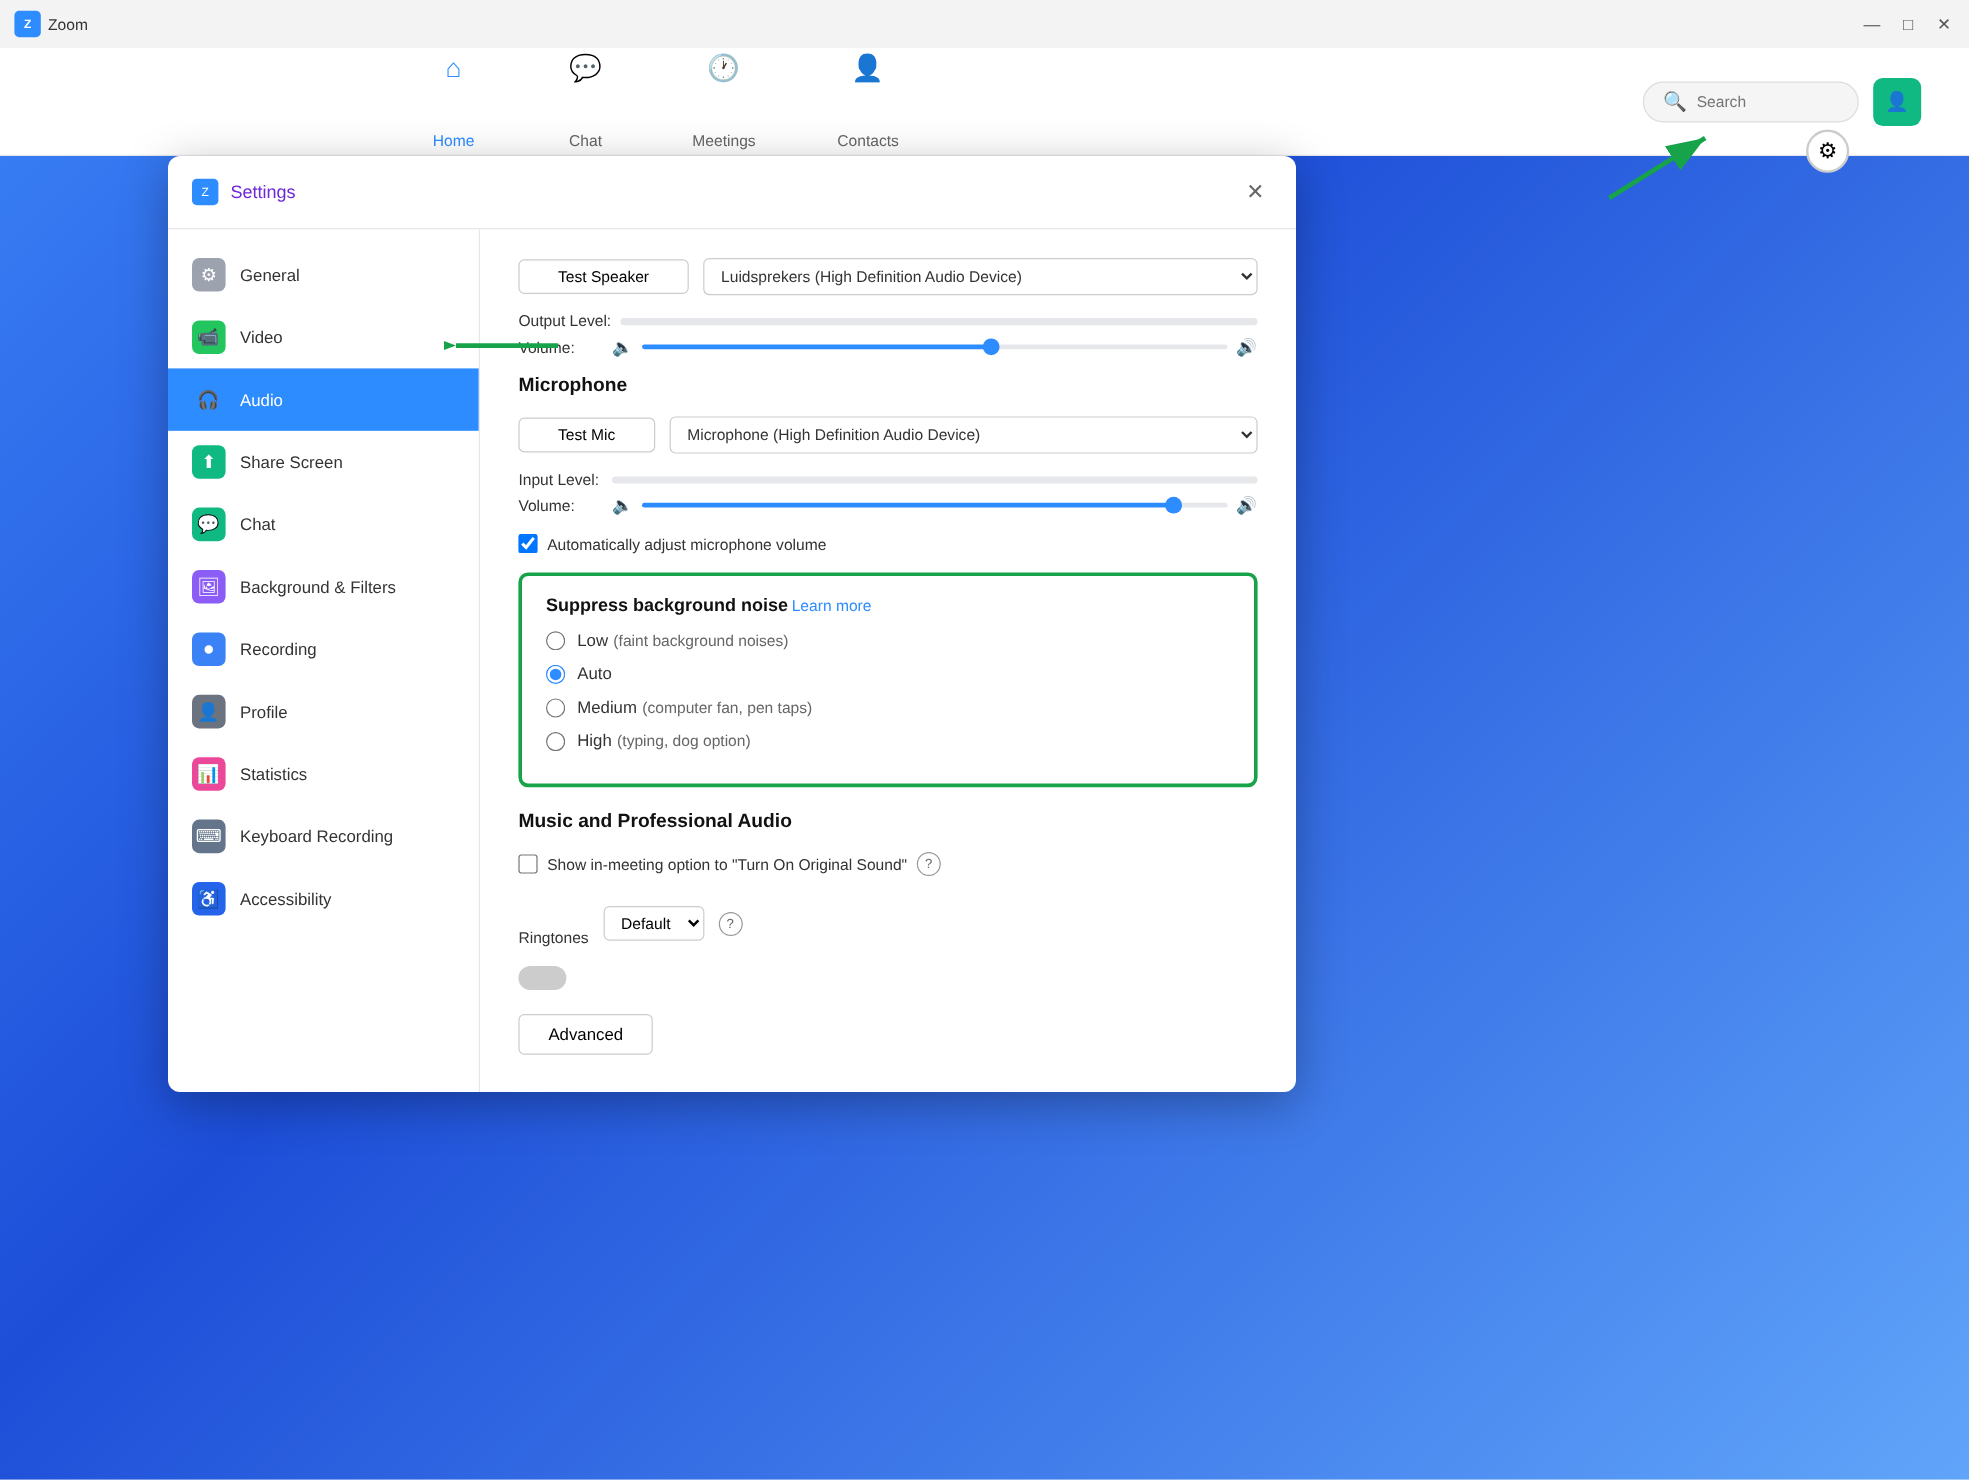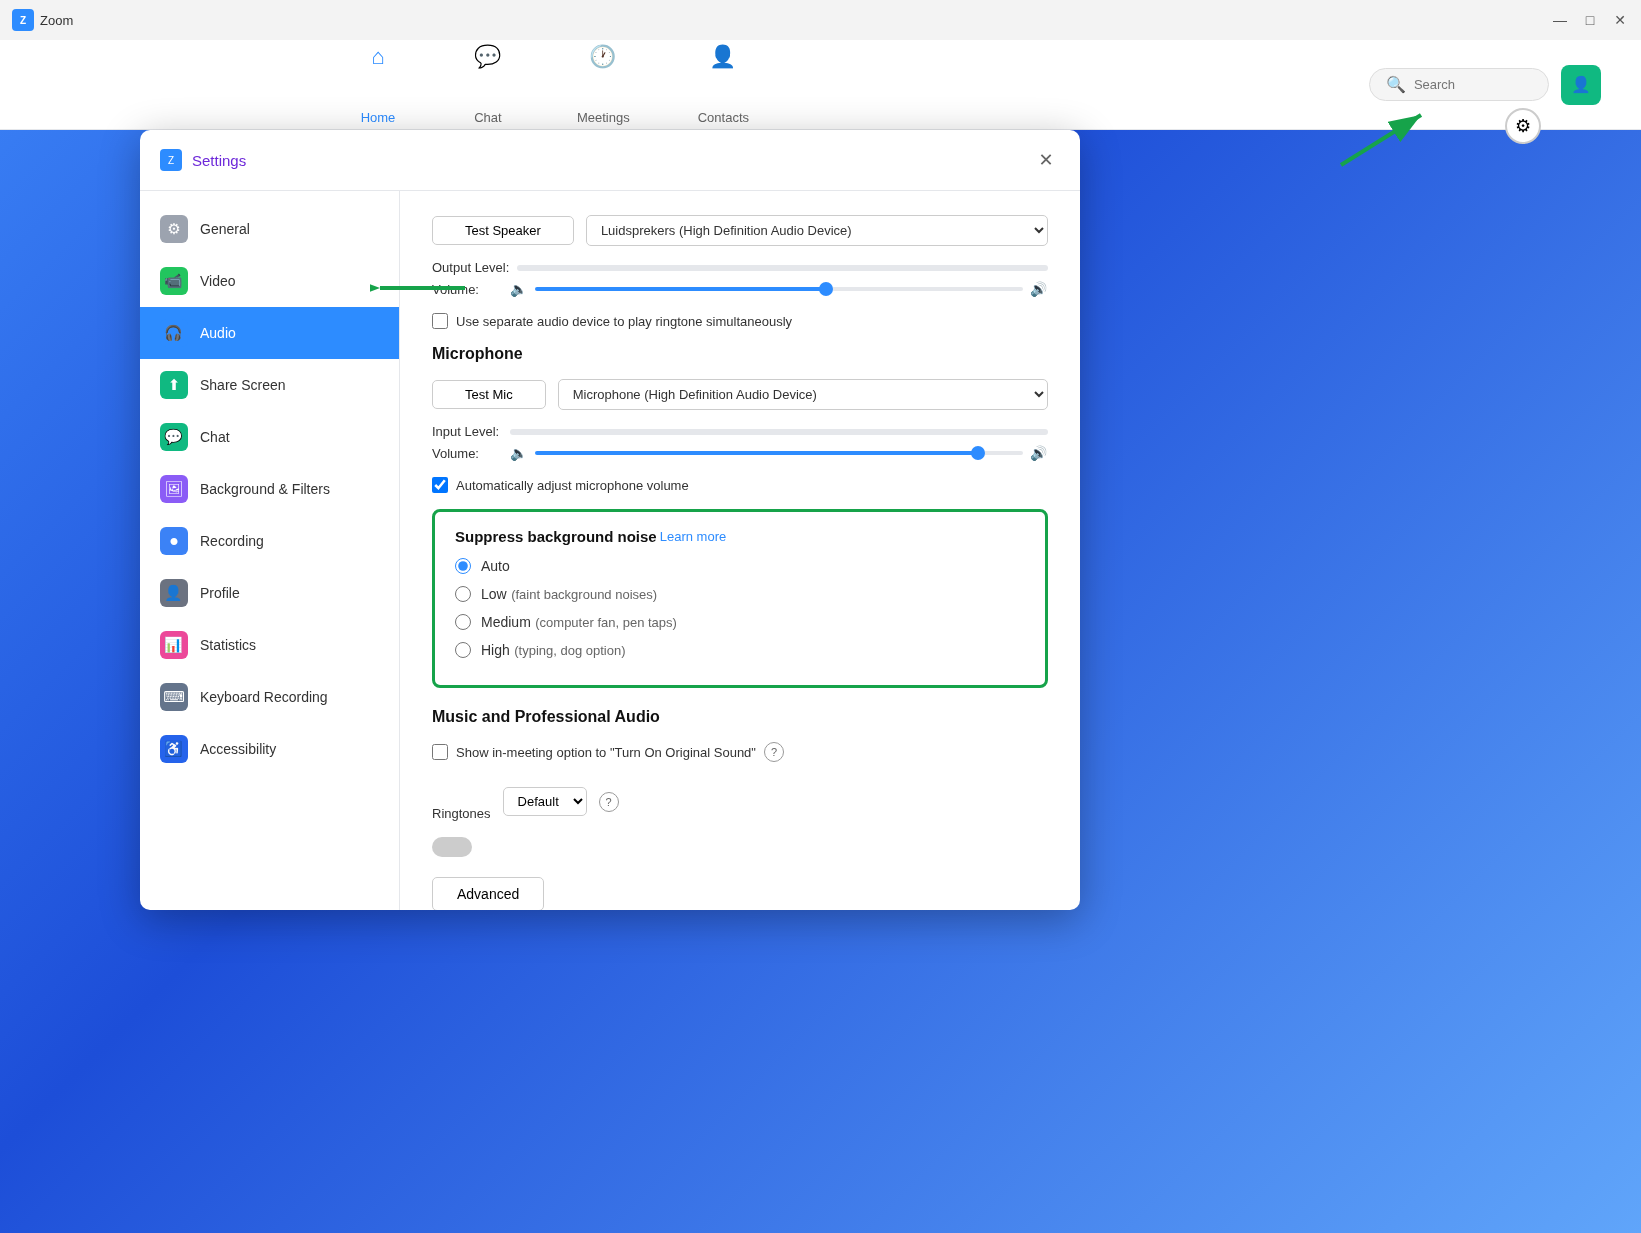--- a/index.html
+++ b/index.html
@@ -614,24 +614,20 @@
         <div class="level-bar"></div>
       </div>
 
       <div class="volume-row">
         <span class="vol-label">Volume:</span>
         <span class="vol-icon">🔈</span>
         <input type="range" class="vol-slider" min="0" max="100" value="60" style="">
         <span class="vol-icon">🔊</span>
       </div>
 
-      <div class="checkbox-row">
-        <input type="checkbox" id="sep-audio" style="">
-        <label for="sep-audio" class="checkbox-label">Use separate audio device to play ringtone simultaneously</label>
-      </div>
 
       
       <div class="section-title">Microphone</div>
 
       <div class="form-row">
         <button class="test-btn">Test Mic</button>
         <select class="device-select">
           <option>Microphone (High Definition Audio Device)</option>
         </select>
       </div>
@@ -654,30 +650,30 @@
       </div>
 
       
       <div class="noise-box">
         <div class="noise-title-row">
           <span class="noise-title">Suppress background noise</span>
           <a class="learn-more" href="#">Learn more</a>
         </div>
 
         <div class="radio-row">
-          <input type="radio" name="noise" id="n-auto" checked="" style="">
-          <label for="n-auto">
-            <span class="radio-label">Auto</span>
-          </label>
-        </div>
-        <div class="radio-row">
           <input type="radio" name="noise" id="n-low" style="">
           <label for="n-low">
             <span class="radio-label">Low</span>
             <span class="radio-desc">(faint background noises)</span>
+          </label>
+        </div>
+        <div class="radio-row">
+          <input type="radio" name="noise" id="n-auto" checked="" style="">
+          <label for="n-auto">
+            <span class="radio-label">Auto</span>
           </label>
         </div>
         <div class="radio-row">
           <input type="radio" name="noise" id="n-med" style="">
           <label for="n-med">
             <span class="radio-label">Medium</span>
             <span class="radio-desc">(computer fan, pen taps)</span>
           </label>
         </div>
         <div class="radio-row">

